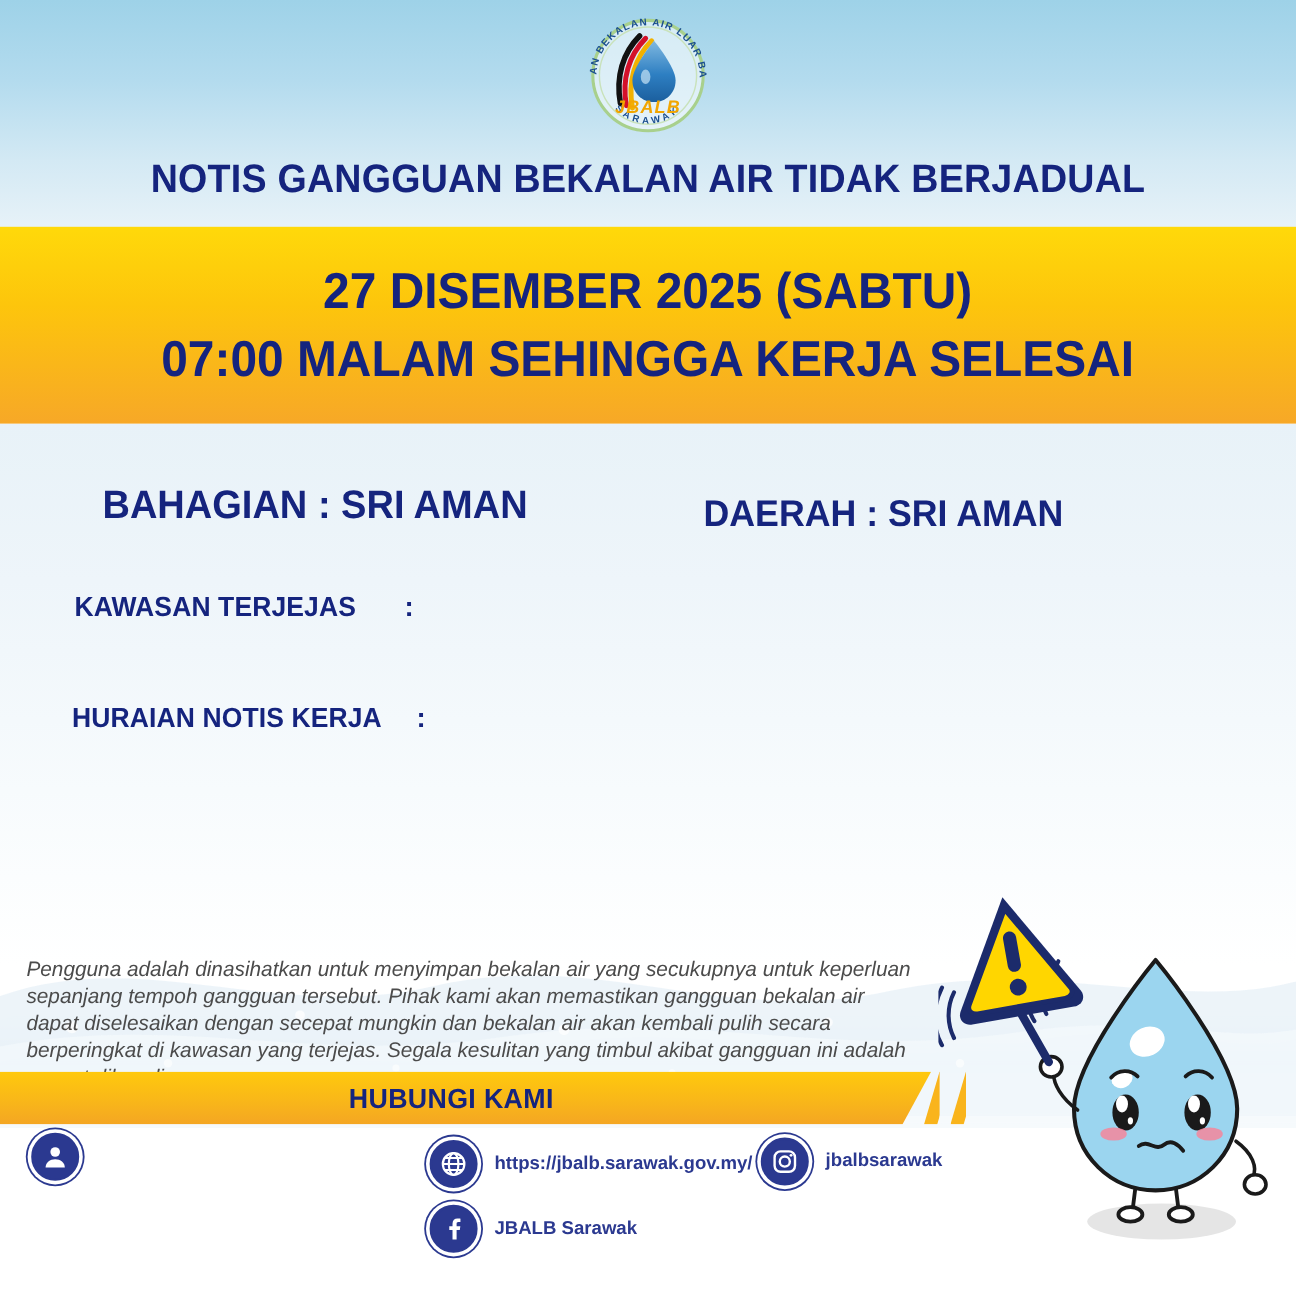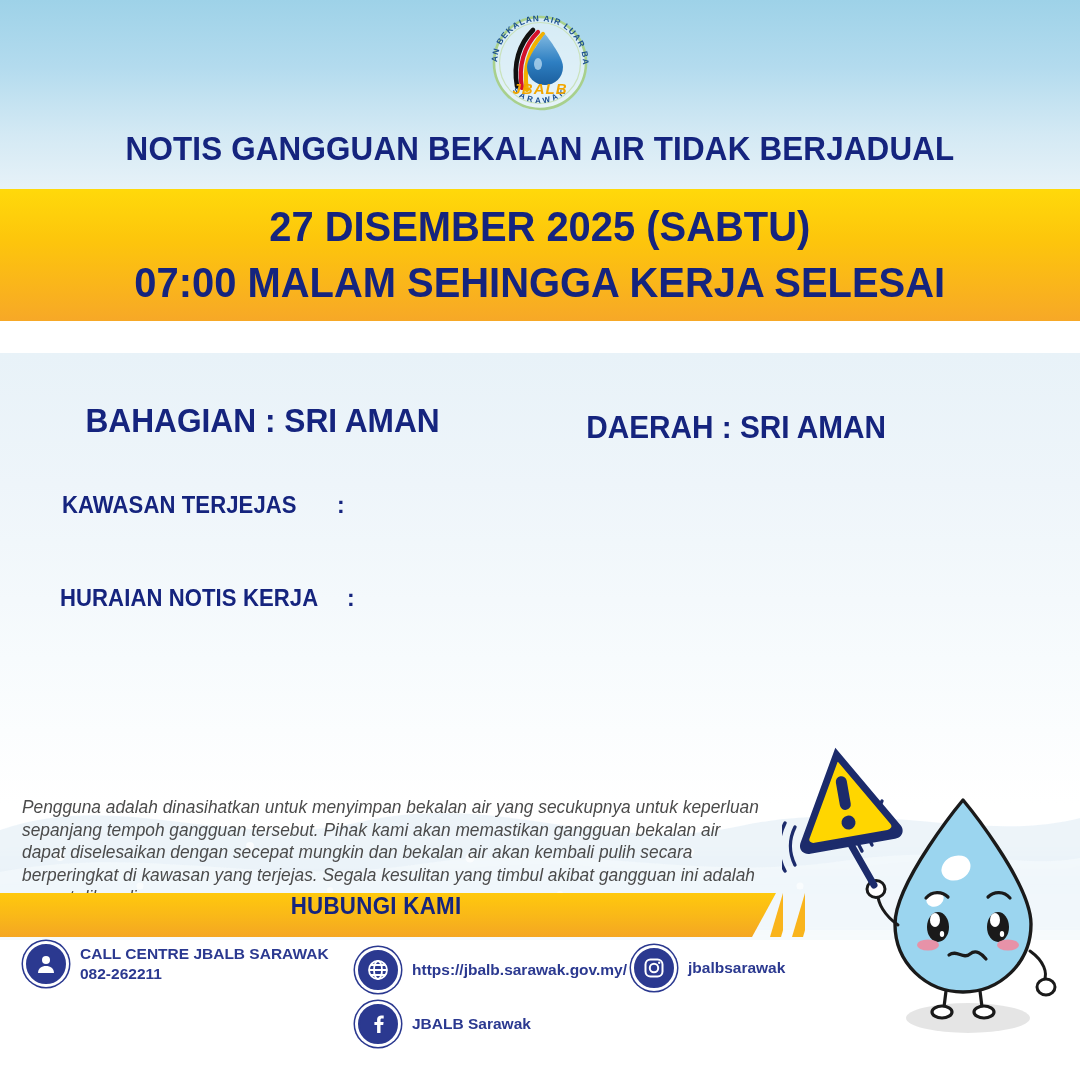--- a/index.html
+++ b/index.html
@@ -29,21 +29,21 @@
     position:absolute; left:0; top:130px; width:1080px;
     text-align:center;
     font-size:33px; font-weight:bold; letter-spacing:.2px;
     color:#15247e;
     transform:scaleX(.95);
     font-stretch:condensed;
   }
 
   
   .date-banner {
-    position:absolute; left:0; top:189px; width:1080px; height:132px;
+    position:absolute; left:0; top:189px; width:1080px; height:164px;
     background:linear-gradient(180deg,#ffd90a 0%, #fdc50c 40%, #f7a827 100%);
     display:flex; flex-direction:column; align-items:center; justify-content:center;
     gap:2px;
   }
   .date-line1, .date-line2 {
     color:#15247e; font-weight:bold; text-align:center;
     transform:scaleX(.95);
   }
   .date-line1 { font-size:42px; line-height:54px; }
   .date-line2 { font-size:42px; line-height:54px; }
@@ -105,21 +105,21 @@
     font-style:italic; color:#4b4b4b; font-weight:400;
     transform:scaleX(.99); transform-origin:left;
   }
 
   
   .hk-wrap { position:absolute; left:0; top:893px; width:1080px; height:48px; }
   .hk-bar {
     position:absolute; left:0; top:0; width:776px; height:44px;
     background:linear-gradient(180deg,#ffc90d 0%, #f9b719 55%, #f4a623 100%);
     clip-path:polygon(0 0, 776px 0, 752px 44px, 0 44px);
-    display:flex; justify-content:center;
+    display:flex; align-items:center; justify-content:center;
   }
   .hk-text {
     color:#15247e; font-size:23px; font-weight:bold; letter-spacing:.3px;
     transform:translateX(-12px) scaleX(.97);
   }
   .hk-stripe {
     position:absolute; top:0; width:13px; height:44px;
     background:#f9b41c;
     clip-path:polygon(24px 0, 13px 0, 0 44px, 11px 44px);
   }
@@ -306,24 +306,20 @@
 
   <div class="contacts">
 
     <div class="contact c-call">
       <span class="cicon">
         <svg viewBox="0 0 24 24" fill="#ffffff">
             <circle cx="12" cy="8" r="4"></circle>
             <path d="M4 21c0-4.4 3.6-7 8-7s8 2.6 8 7z"></path>
           </svg>
       </span>
-      <span class="ctext">
-        <span>CALL CENTRE JBALB SARAWAK</span>
-        <span class="l2">082-262211</span>
-      </span>
     </div>
 
     <div class="contact c-web">
       <span class="cicon">
         <svg viewBox="0 0 24 24" fill="none" stroke="#ffffff" stroke-width="1.8">
           <circle cx="12" cy="12" r="9"></circle>
           <ellipse cx="12" cy="12" rx="4" ry="9"></ellipse>
           <path d="M3 12h18M4.5 7h15M4.5 17h15"></path>
         </svg>
       </span>

